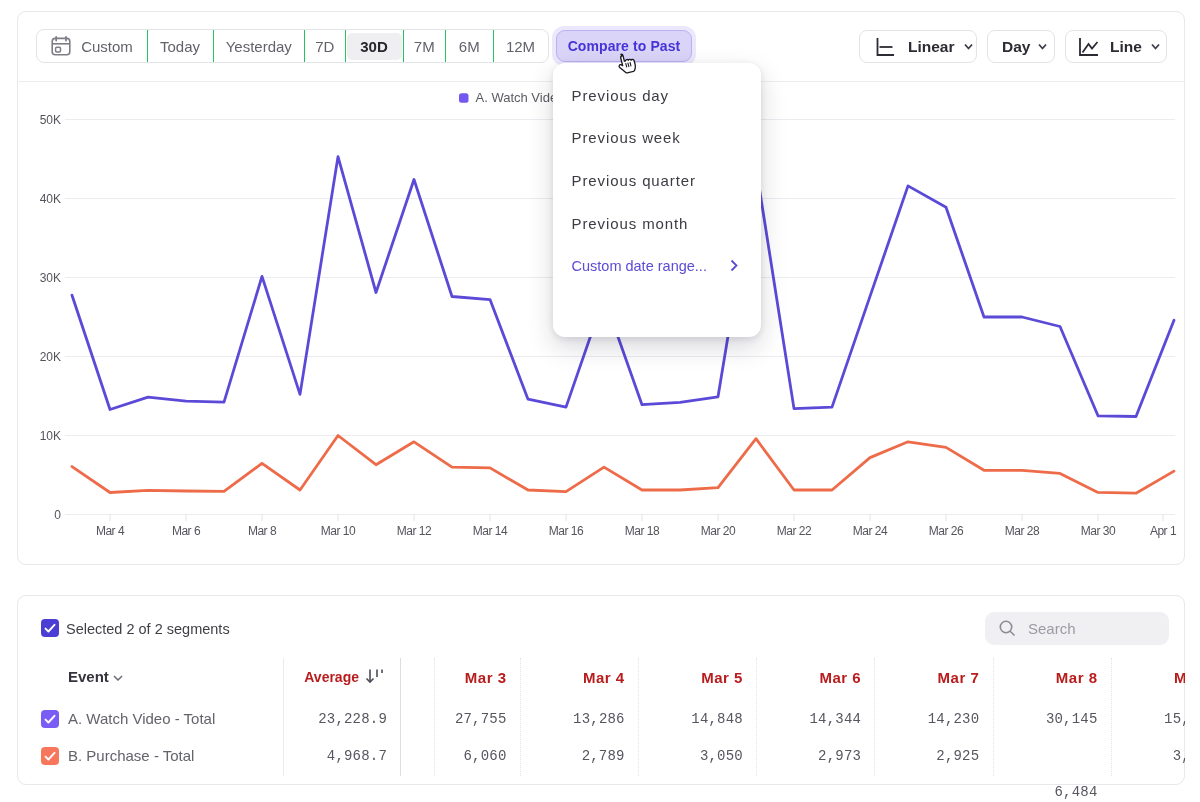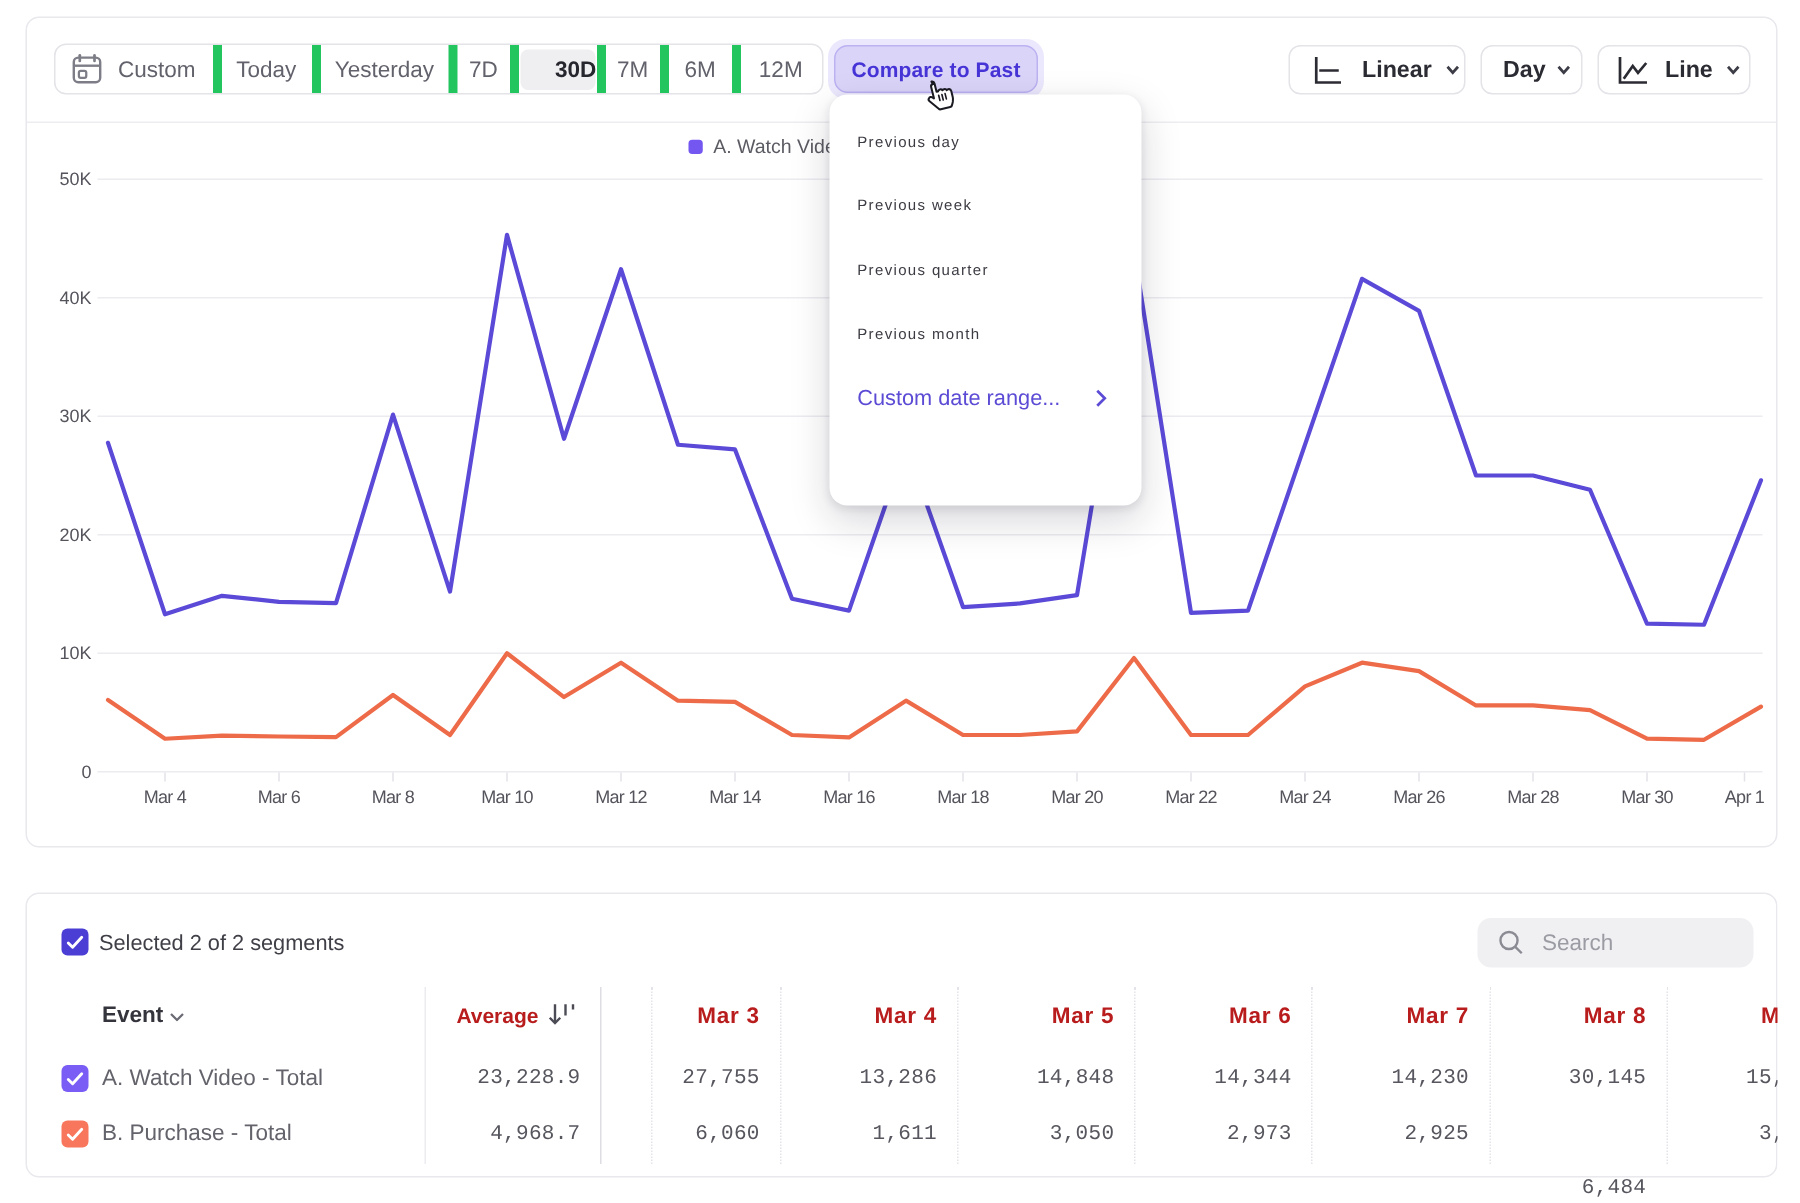--- a/index.html
+++ b/index.html
@@ -1,31 +1,31 @@
 <!DOCTYPE html>
 <html><head>
 <meta charset="utf-8">
 <style>
   * { margin:0; padding:0; box-sizing:border-box; }
   html,body { width:1200px; height:802px; background:#ffffff; font-family:"Liberation Sans", sans-serif; overflow:hidden; position:relative; }
   .abs { position:absolute; }
   .card { position:absolute; background:#fff; border:1px solid #e8e8ed; border-radius:9px; }
   
   .seg { position:absolute; left:36px; top:29px; height:34px; border:1px solid #e3e3e8; border-radius:8px; display:flex; align-items:stretch; background:#fff; }
-  .seg .it { display:flex; align-items:center; justify-content:center; font-size:15px; color:#62626c; border-right:6px solid #22c55e; white-space:nowrap; }
+  .seg .it { display:flex; align-items:center; justify-content:center; font-size:15px; color:#62626c; border-right:1px solid #22c55e; white-space:nowrap; }
   .seg .it:last-child { border-right:none; }
-  .seg .sel { color:#26262e; font-weight:bold; position:relative;justify-content:flex-end; }
+  .seg .sel { color:#26262e; font-weight:bold; position:relative; }
   .seg .sel .bg { position:absolute; left:1px; top:2.5px; right:1px; bottom:2.5px; background:#efeff1; border-radius:5px; }
   .seg .sel span { position:relative; }
   .btn { position:absolute; top:30px; height:33px; border:1px solid #e3e3e8; border-radius:8px; background:#fff; display:flex; align-items:center; font-size:15.5px; color:#2b2b33; font-weight:bold; }
   .cmp-halo { position:absolute; left:552px; top:26px; width:144px; height:40px; border-radius:12px; background:rgba(138,118,245,0.17); }
   .cmp { position:absolute; left:556px; top:30px; width:136px; height:32px; border-radius:9px; background:#dad4f8; border:1px solid #bcb1f1; color:#4634d6; font-weight:bold; font-size:14px; letter-spacing:0.1px; display:flex; align-items:center; justify-content:center; }
   
   .menu { position:absolute; left:553px; top:63px; width:207.5px; height:274px; background:#fff; border-radius:12px; box-shadow:0 2px 6px rgba(25,25,50,0.10), 0 10px 26px rgba(25,25,50,0.17); padding-top:11px; z-index:30; }
-  .menu .mi { height:42.6px; display:flex; align-items:center; padding-left:18.5px; font-size:10px; color:#3b3b43; letter-spacing:0.9px; }
+  .menu .mi { height:42.6px; display:flex; align-items:center; padding-left:18.5px; font-size:15px; color:#3b3b43; letter-spacing:0.9px; }
   .menu .mi.purple { color:#5b4bd5; font-size:14.5px; letter-spacing:0; }
   .vline { position:absolute; top:658px; height:118px; width:0; border-left:1px solid #ececf0; }
   .vdot { position:absolute; top:658px; height:118px; width:0; border-left:1px dotted #e3e3e9; }
   .num { position:absolute; font-family:"Liberation Mono", monospace; font-size:14px; color:#56565e; letter-spacing:0.2px; transform:translateX(-100%); white-space:nowrap; }
   .dhead { position:absolute; font-size:15px; font-weight:bold; color:#b91c1c; letter-spacing:0.5px; transform:translateX(-100%); white-space:nowrap; }
   .cbx { position:absolute; width:18px; height:18px; border-radius:4px; }
 </style>
 </head>
 <body>
 
@@ -212,21 +212,21 @@
 <div class="num" style="left:1215.7px; top:711px;">15,245</div>
 
 <div class="cbx" style="left:41px; top:746.5px; background:#f8775c;">
   <svg width="18" height="18" viewBox="0 0 18 18">
       <path d="M4.5 9.6 L7.4 12.5 L13.5 5.8" fill="none" stroke="#fff" stroke-width="1.9" stroke-linecap="round" stroke-linejoin="round"></path>
     </svg>
 </div>
 <div class="abs" style="left:68px; top:747px; font-size:15px; color:#63636b;">B. Purchase - Total</div>
 <div class="num" style="left:387px; top:748px;">4,968.7</div>
 <div class="num" style="left:506.5px; top:748px;">6,060</div>
-<div class="num" style="left:624.7px; top:748px;">1,611</div>
+<div class="num" style="left:624.7px; top:748px;">2,789</div>
 <div class="num" style="left:742.9px; top:748px;">3,050</div>
 <div class="num" style="left:861.1px; top:748px;">2,973</div>
 <div class="num" style="left:979.3px; top:748px;">2,925</div>
 <div class="num" style="left:1097.5px; top:748px;margin-top:36px;">6,484</div>
 <div class="num" style="left:1215.7px; top:748px;">3,215</div>
 
 <div class="abs" style="left:1185px; top:595px; width:15px; height:190px; background:#fff; z-index:5;"></div>
 
 <div class="menu">
   <div class="mi">Previous day</div>

